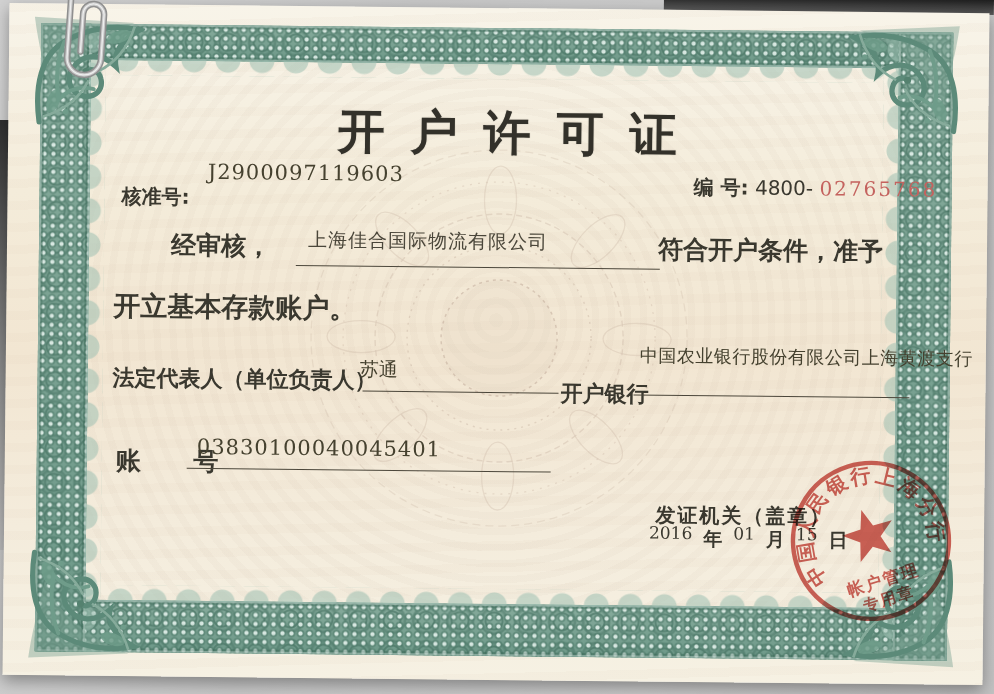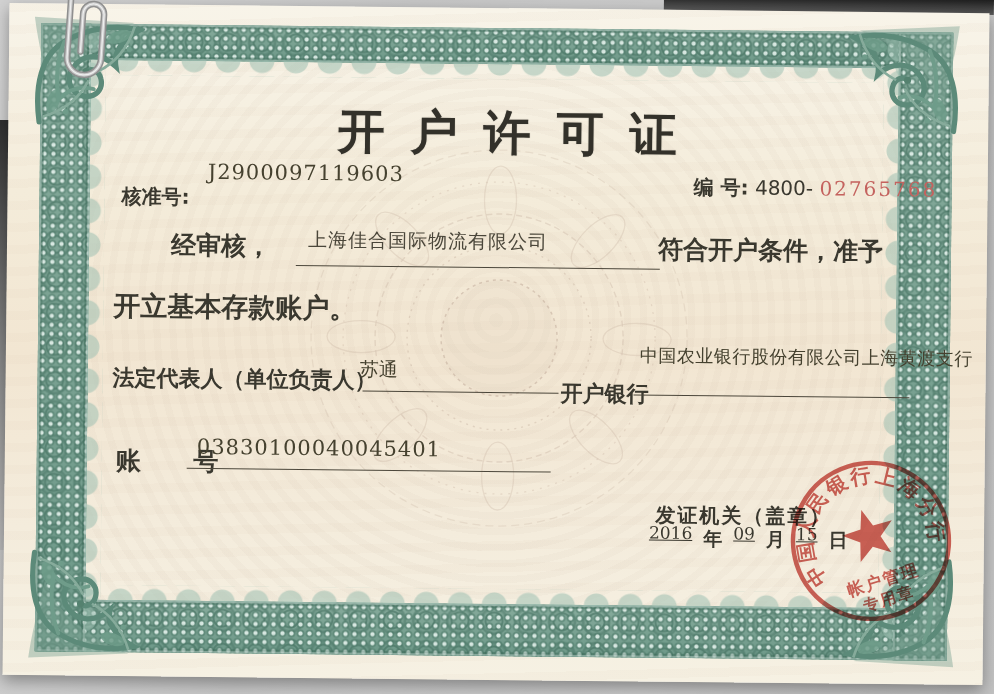--- a/index.html
+++ b/index.html
@@ -82,21 +82,21 @@
   .rep-name{left:354px;top:350px;font-size:19px;font-weight:400;}
   .bank-label{left:555px;top:362px;font-size:22px;margin-top:8px;}
   .bank-name{left:634px;top:333px;font-size:18px;font-weight:400;
     white-space:normal;width:292px;line-height:25px;letter-spacing:.5px;}
 
   .account-label{left:111px;top:440px;font-size:25px;letter-spacing:22px;}
   .account-number{left:192px;top:430px;font-size:21px;letter-spacing:1px;}
 
   .issuer-label{left:651px;top:492px;font-size:20px;letter-spacing:2px;}
   .date-row{left:645px;top:516px;display:flex;align-items:flex-end;gap:11px;font-size:19px;}
-  .date-row .num{font-family:"DejaVu Serif","Liberation Serif",serif;font-size:17px;transform:translateY(-9px);text-decoration:underline;}
+  .date-row .num{font-family:"DejaVu Serif","Liberation Serif",serif;font-size:17px;transform:translateY(-9px);}
   .date-row .unit{font-weight:700;}
 
   
   .seal{position:absolute;left:781px;top:443px;width:172px;height:172px;
     transform:rotate(-18deg);mix-blend-mode:multiply;opacity:.9;}
 
   
   .paperclip{position:absolute;left:50px;top:-8px;z-index:5;transform:rotate(4deg);}
 </style>
 </head>
@@ -193,21 +193,21 @@
       <div class="underline" style="left:628px;top:361px;width:276px;height:24px;"></div>
 
       <div class="abs label account-label">账 号</div>
       <div class="abs serif account-number fill-value">03830100040045401</div>
       <div class="underline" style="left:182px;top:439px;width:364px;height:24px;"></div>
 
       <div class="abs label issuer-label">发证机关（盖章）</div>
       <div class="abs date-row">
         <span class="num">2016</span>
         <span class="unit">年</span>
-        <span class="num">09</span>
+        <span class="num">01</span>
         <span class="unit">月</span>
         <span class="num">15</span>
         <span class="unit">日</span>
       </div>
     </div>
 
     <svg class="seal" viewBox="0 0 170 170">
       <defs>
         <path id="sealRing" d="M32.4,109.5 A58,58 0 1 1 137.6,109.5" fill="none"></path>
       </defs>

